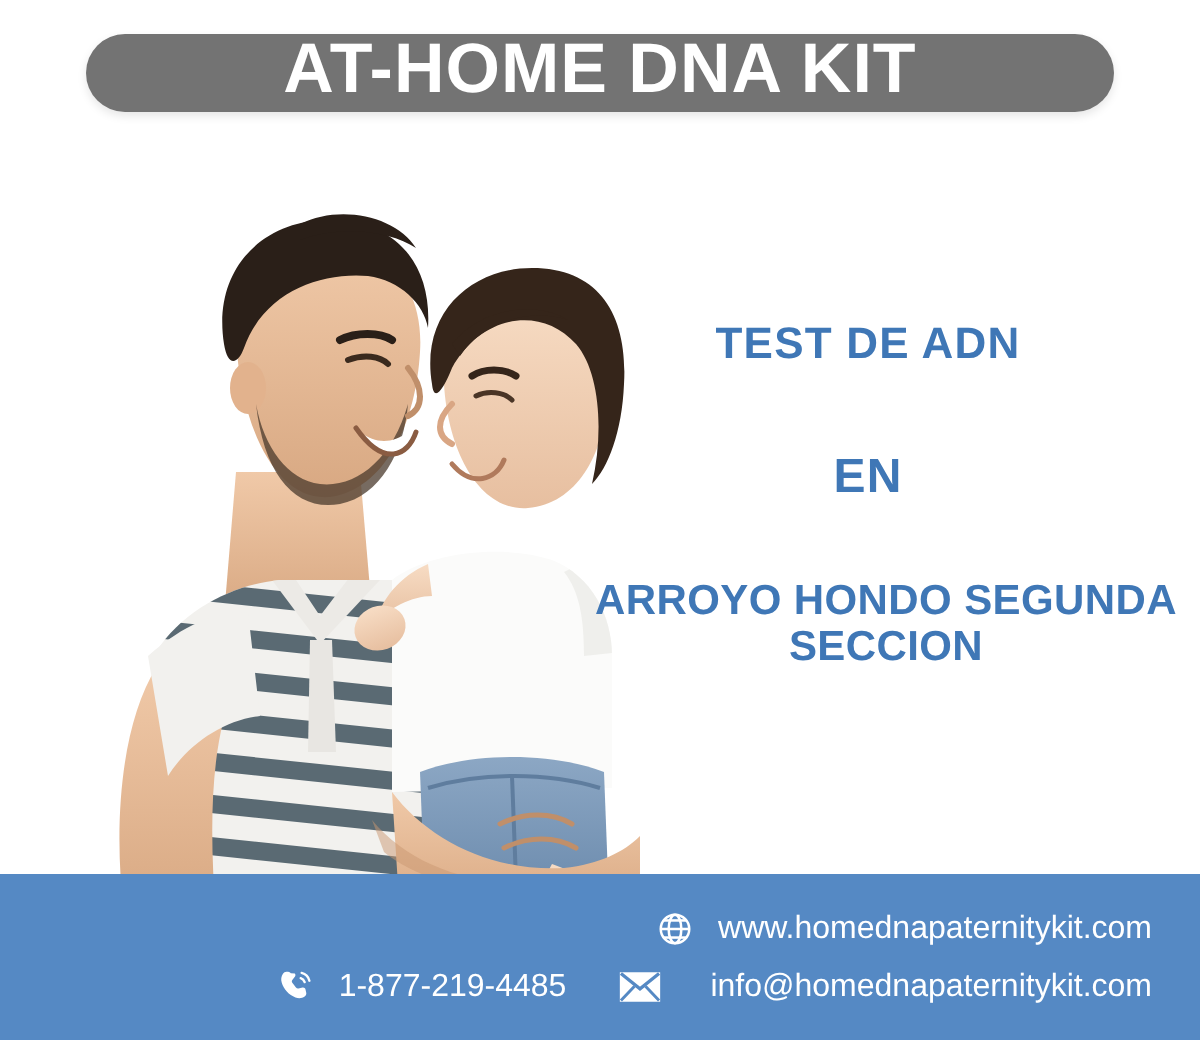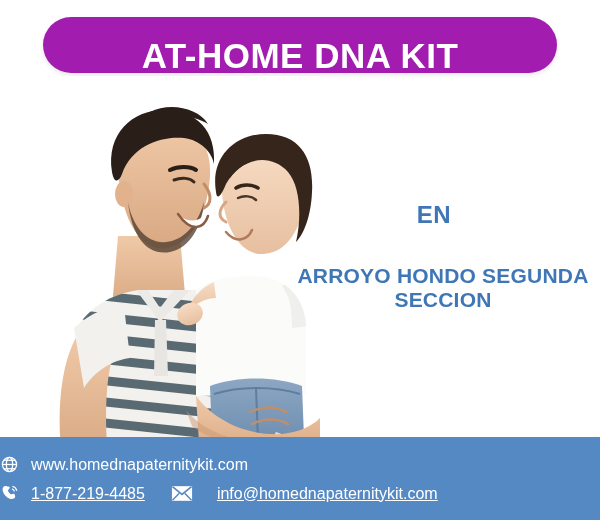--- a/index.html
+++ b/index.html
@@ -18,25 +18,25 @@
     background: #ffffff;
     overflow: hidden;
   }
 
   
   .header-pill {
     position: absolute;
     left: 43px;
     top: 17px;
     width: 514px;
-    height: 56px;
-    background: #a21caf;
+    height: 39px;
+    background: #737373;
     border-radius: 28px;
     display: flex;
-    align-items: flex-end;
+    align-items: flex-start;
     justify-content: center;
     box-shadow: 0 2px 5px rgba(0,0,0,0.10);
   }
   .header-title {
     color: #ffffff;
     font-size: 35px;
     font-weight: bold;
     letter-spacing: 0.5px;
     white-space: nowrap;
     line-height: 1;
@@ -92,25 +92,25 @@
     width: 600px;
     height: 83px;
     background: #5589c4;
   }
   .footer-row {
     position: absolute;
     left: 0;
     width: 576px;
     display: flex;
     align-items: center;
-    justify-content: flex-start;
+    justify-content: flex-end;
     color: #ffffff;
   }
   .footer-row-top { top: 18px; }
-  .footer-row-bottom { top: 47px; text-decoration: underline; }
+  .footer-row-bottom { top: 47px; }
   .footer-item {
     display: flex;
     align-items: center;
   }
   .footer-item + .footer-item { margin-left: 26px; gap: 12px; }
   .footer-text {
     font-size: 16px;
     line-height: 1;
     white-space: nowrap;
   }
@@ -229,20 +229,21 @@
       <path d="M186 334 C 204 356, 236 368, 268 364 C 250 372, 214 368, 192 350 Z" fill="#c99871" opacity="0.5"></path>
 
       <path d="M250 336 C 262 330, 276 330, 286 336" stroke="#c08f6a" stroke-width="2.5" fill="none" stroke-linecap="round"></path>
       <path d="M252 348 C 264 342, 278 342, 288 348" stroke="#c08f6a" stroke-width="2.5" fill="none" stroke-linecap="round"></path>
 
       <rect x="0" y="0" width="320" height="382" fill="none"></rect>
     </svg>
   </div>
 
   <div class="copy">
+    <div class="copy-line-1">TEST DE ADN</div>
     <div class="copy-line-2">EN</div>
     <div class="copy-line-3">ARROYO HONDO SEGUNDA SECCION</div>
   </div>
 
   <div class="footer">
 
     <div class="footer-row footer-row-top">
       <div class="footer-item">
         <span class="footer-icon">
           <svg width="19" height="19" viewBox="0 0 24 24" fill="none" stroke="#ffffff" stroke-width="1.6">

